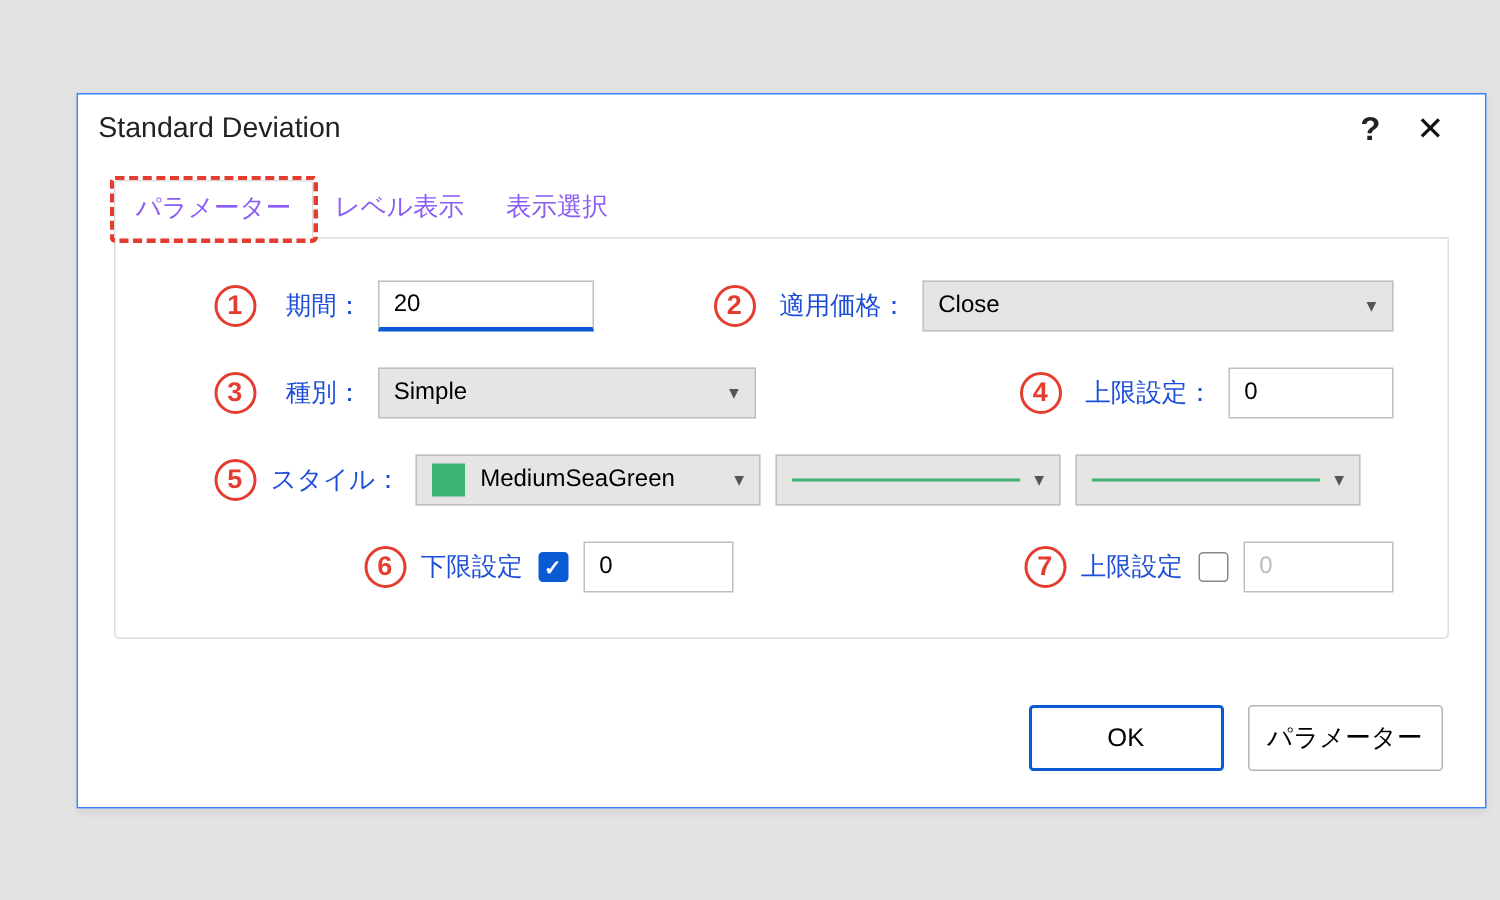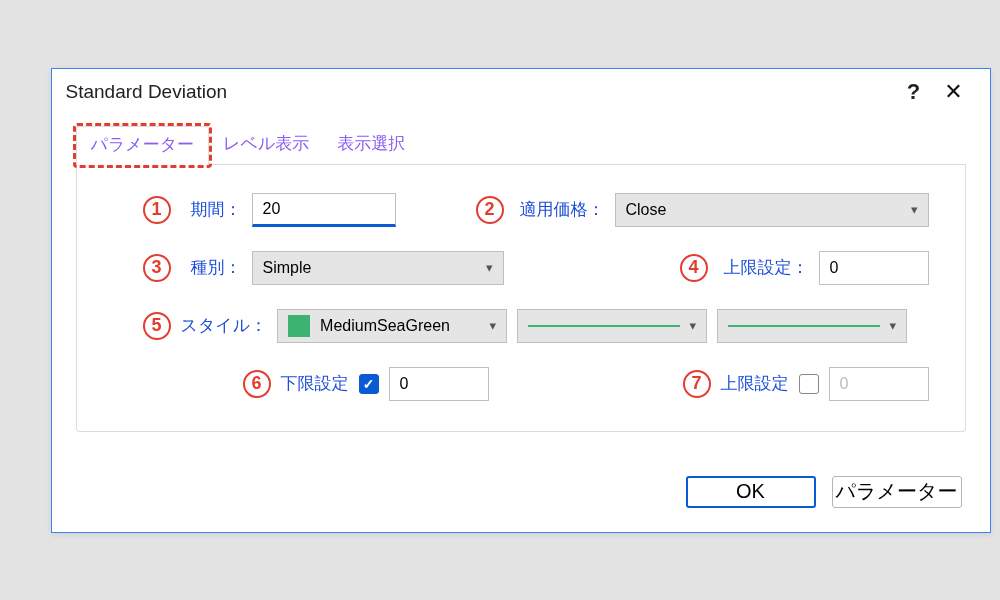--- a/index.html
+++ b/index.html
@@ -150,24 +150,24 @@
   }
   .chk.unchecked { background: #fff; }
   .footer {
     display: flex;
     justify-content: flex-end;
     gap: 16px;
     padding: 20px 28px 24px 28px;
   }
   .btn {
     min-width: 130px;
-    height: 32px;
+    height: 44px;
     border: 1px solid #b5b5b5;
     background: #fff;
-    font-size: 20px;
+    font-size: 17px;
     border-radius: 3px;
     display: flex; align-items: center; justify-content: center;
   }
   .btn.primary {
     border: 2px solid #0a5bd3;
   }
 </style>
 </head>
 <body>
 

